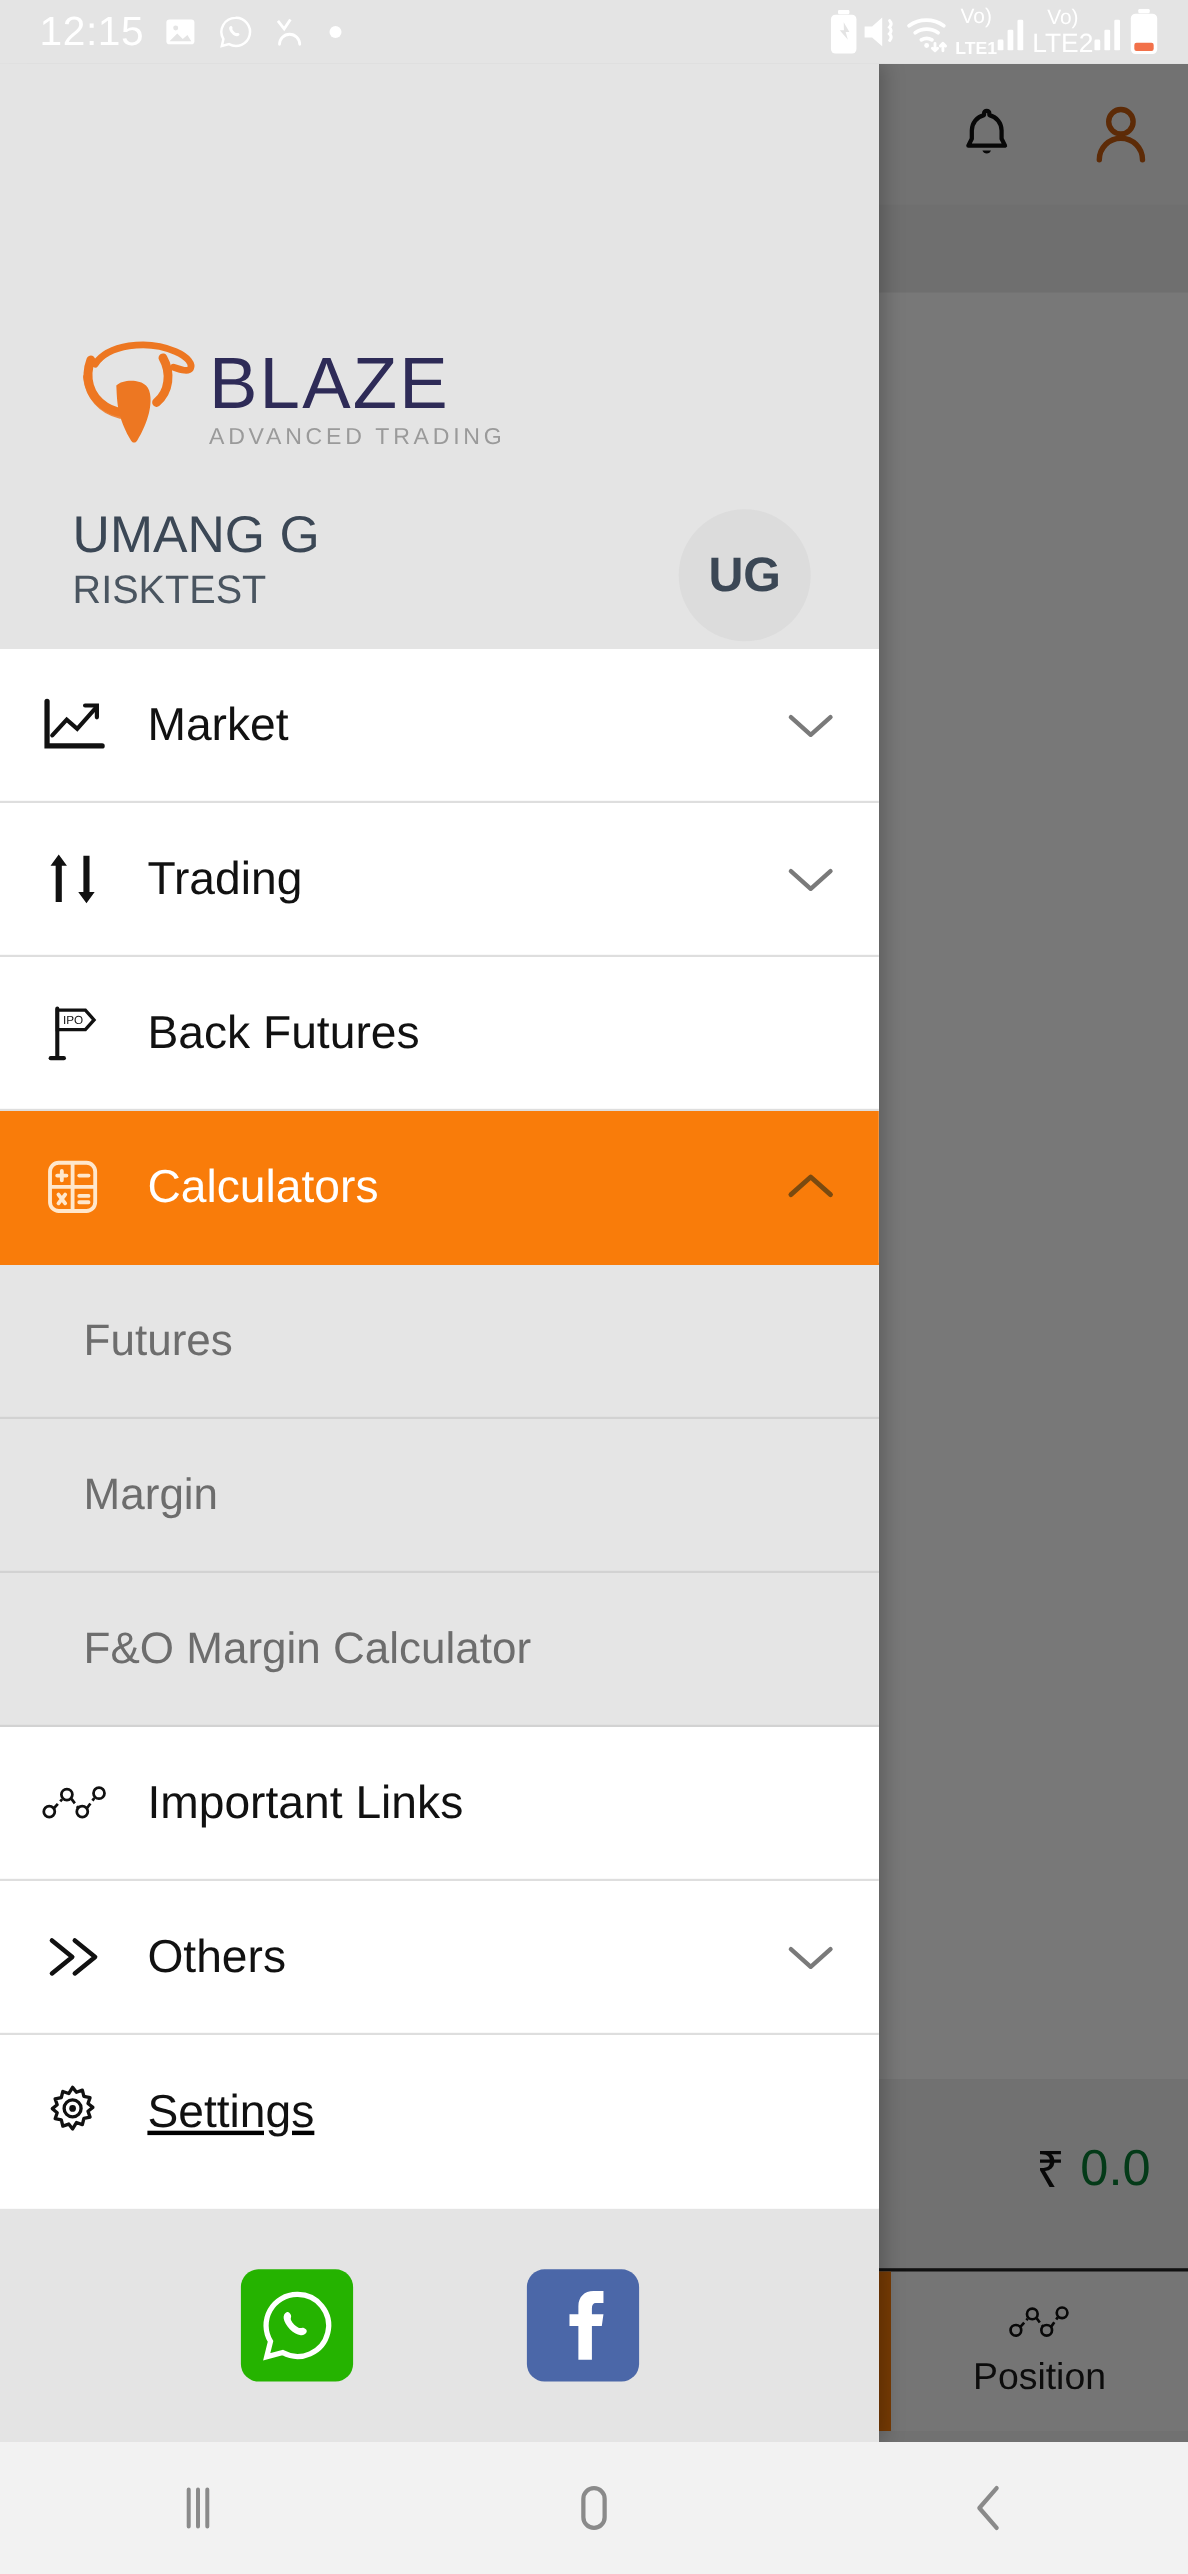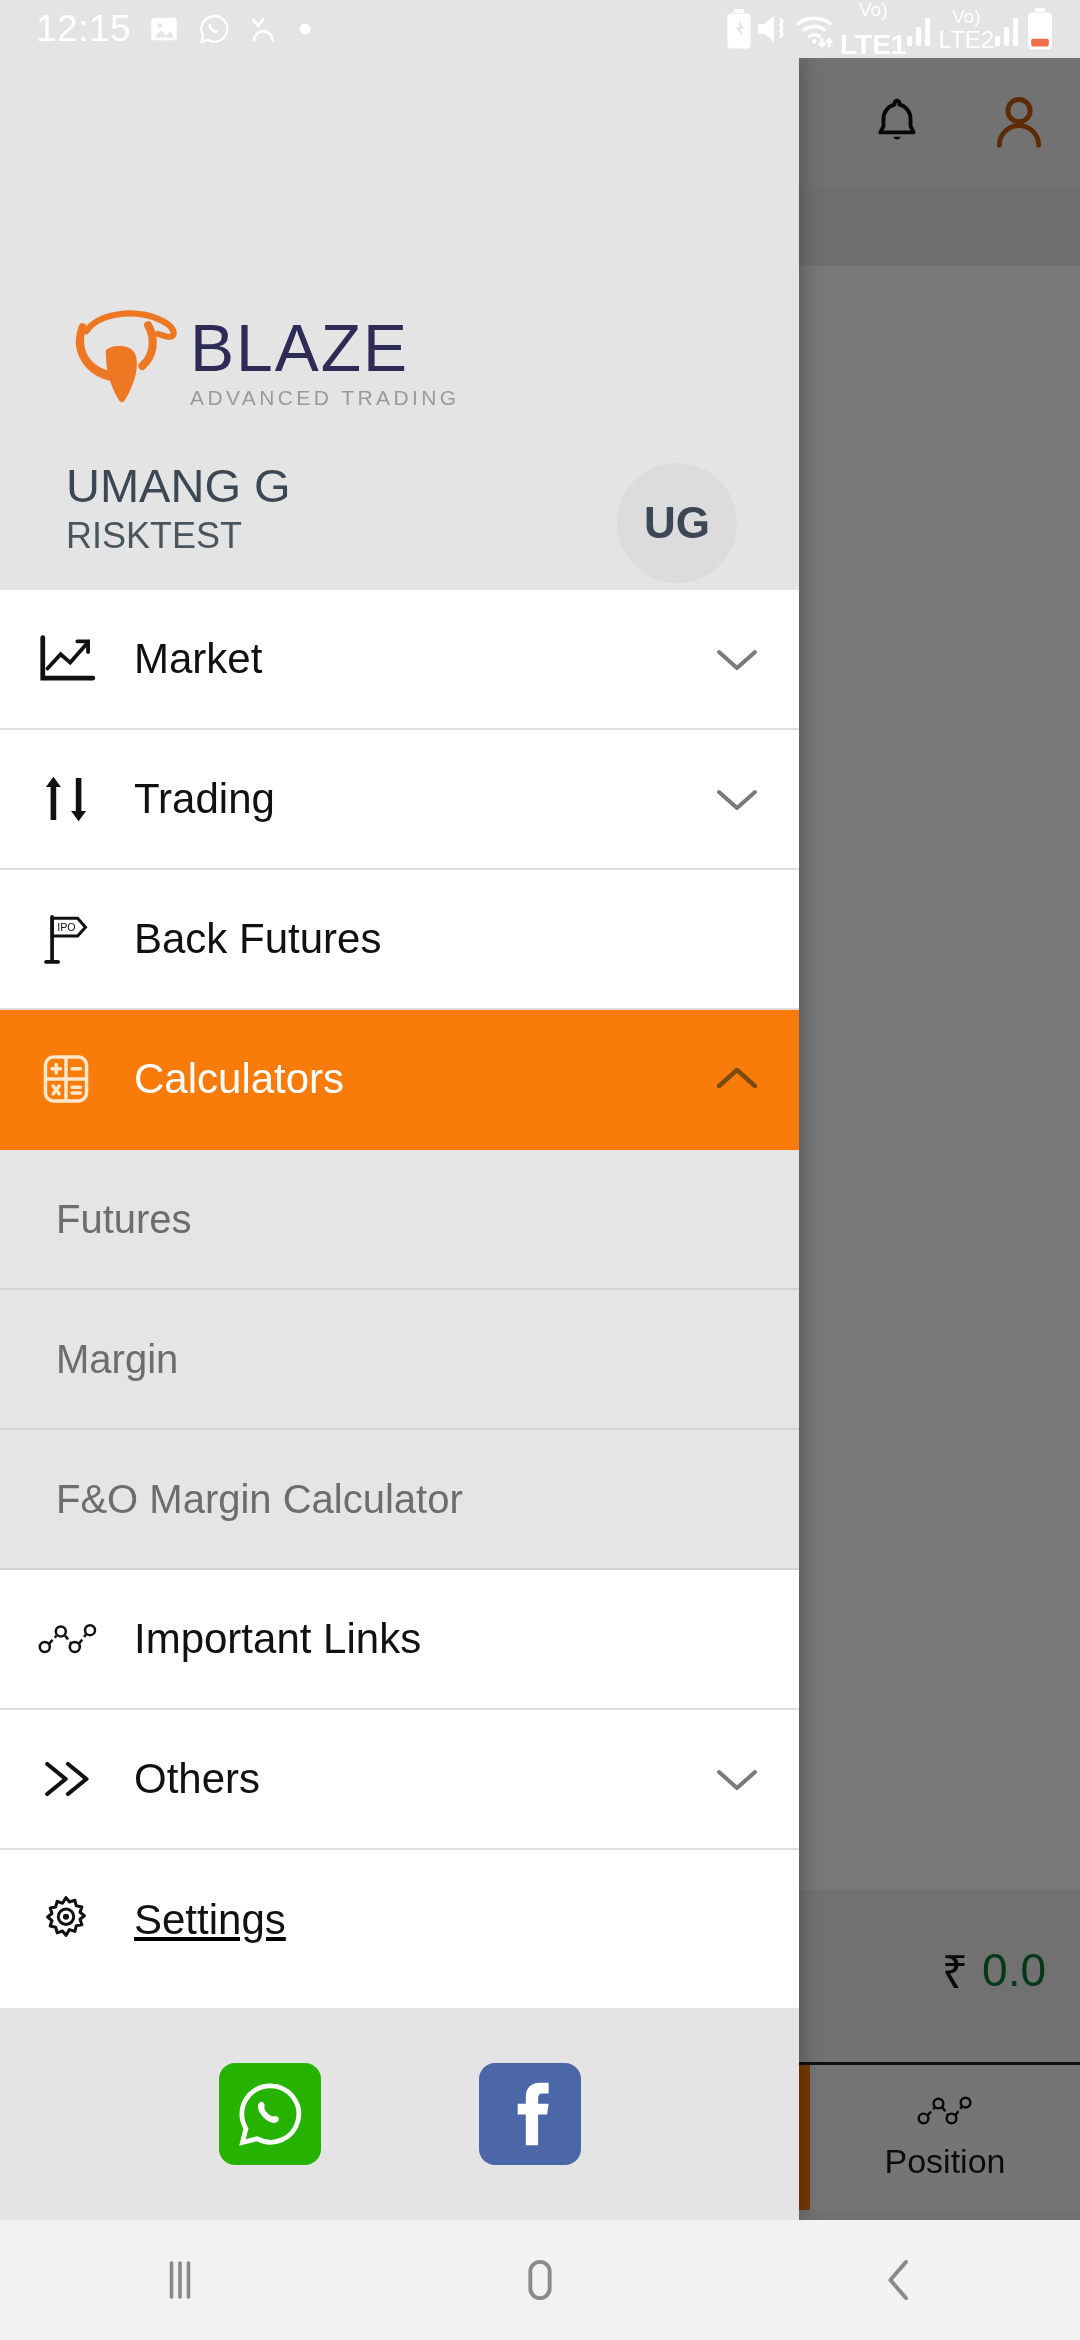--- a/index.html
+++ b/index.html
@@ -124,21 +124,21 @@
     background:#fff;
   }
   .menu-row.active { background:#F97C0A; border-bottom-color:#F97C0A; }
   .m-icon { width:96px; flex:0 0 96px; display:flex; align-items:center; }
   .m-label { font-size:42px; color:#111; }
   .menu-row.active .m-label { color:#fff; }
   .m-chev { margin-left:auto; }
   .sub-row {
     height:140px; display:flex; align-items:center;
     background:#E5E5E5; border-bottom:2px solid #D2D2D2;
-    padding-left:56px;
+    padding-left:76px;
   }
   .sub-label { font-size:40px; color:#6d6d6d; }
 
   .drawer-foot {
     flex:0 0 auto; height:212px; background:#E4E4E4;
     display:flex; align-items:center; justify-content:center; gap:158px;
   }
   .social {
     width:102px; height:102px; border-radius:16px;
     display:flex; align-items:center; justify-content:center;
@@ -260,21 +260,21 @@
         <path d="M2.2 7.2A13.5 13.5 0 0 1 18 7.2"></path>
           <path d="M5 10.4a9 9 0 0 1 10.4 0"></path>
           <path d="M7.8 13.6a4.8 4.8 0 0 1 4.8 0"></path>
         <circle cx="10.2" cy="16.2" r="1.1" fill="#fff" stroke="none"></circle>
         <path d="M14 15.2v3.4M14 18.6l-1.2-1.2M14 18.6l1.2-1.2" stroke-width="1.3"></path>
         <path d="M17.6 18.6v-3.4M17.6 15.2l-1.2 1.2M17.6 15.2l1.2 1.2" stroke-width="1.3"></path>
       </svg>
     </span>
     <span style="display:flex;flex-direction:column;align-items:center;line-height:1;">
       <span class="sb-txt">Vo)</span>
-      <span class="sb-txt" style="margin-top:12px;font-size:28px;font-weight:bold;">LTE1</span>
+      <span class="sb-txt" style="margin-top:12px;font-size:16px;font-weight:bold;">LTE1</span>
     </span>
     <span class="sb-ico">
       <svg width="32" height="34" viewBox="0 0 16 17" fill="#fff">
           <rect x="0.5" y="12" width="2.6" height="5" rx=".6"></rect>
           <rect x="5" y="7.5" width="2.6" height="9.5" rx=".6"></rect>
           <rect x="9.5" y="3" width="2.6" height="14" rx=".6"></rect>
         </svg>
     </span>
     <span style="display:flex;flex-direction:column;align-items:center;line-height:1;">
       <span class="sb-txt">Vo)</span>

